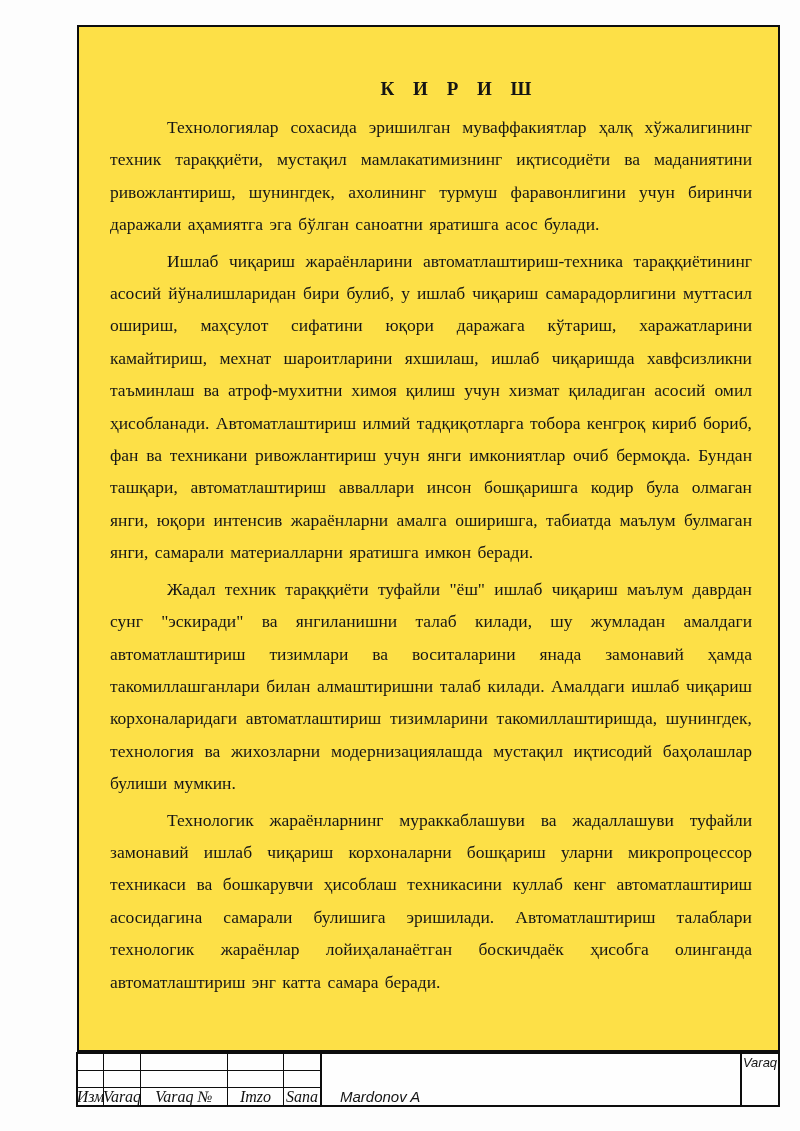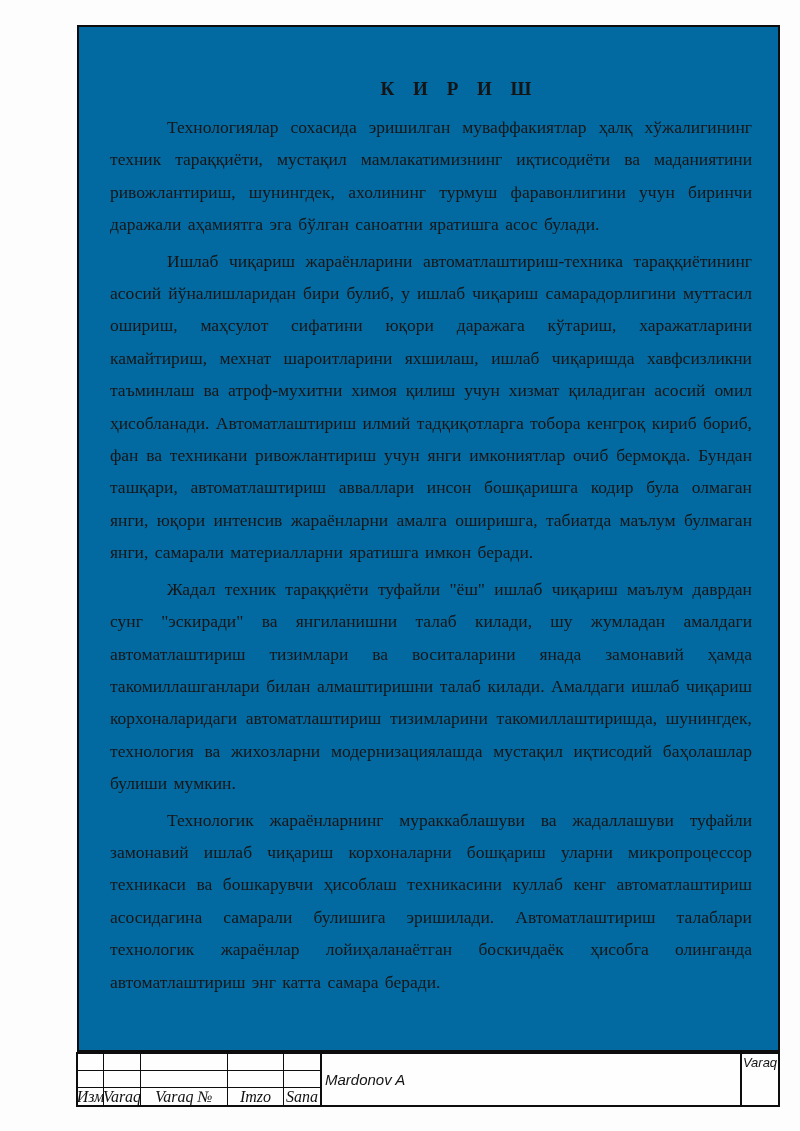--- a/index.html
+++ b/index.html
@@ -18,21 +18,21 @@
   }
   
   .frame {
     position: absolute;
     left: 77px;
     top: 25px;
     width: 703px;
     height: 1027px;
     border: 2px solid #0d0d0d;
     box-sizing: border-box;
-    background: #0369a1;
+    background: #fde047;
   }
   .content {
     position: absolute;
     left: 27px;
     right: 22px;
     top: 50px;
   }
   .doc-title {
     margin: 0 0 10px 0;
     font-size: 19px;
@@ -87,22 +87,22 @@
     align-items: center;
     justify-content: center;
     white-space: nowrap;
     overflow: hidden;
     color: #111;
   }
   .tb-main {
     flex: 1;
     border-right: 2px solid #0d0d0d;
     display: flex;
-    align-items: center;
-    padding-left: 3px;
+    align-items: flex-end;
+    padding-left: 18px;
     box-sizing: border-box;
   }
   .tb-author {
     font-family: "Liberation Sans", sans-serif;
     font-style: italic;
     font-size: 15px;
     color: #141414;
   }
   .tb-right {
     width: 36px;

